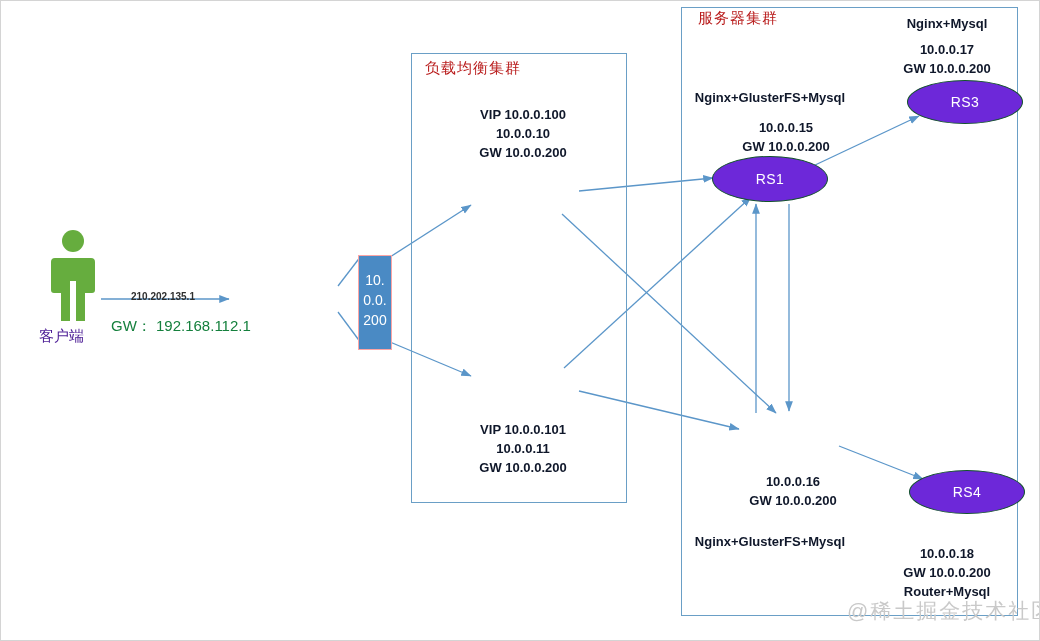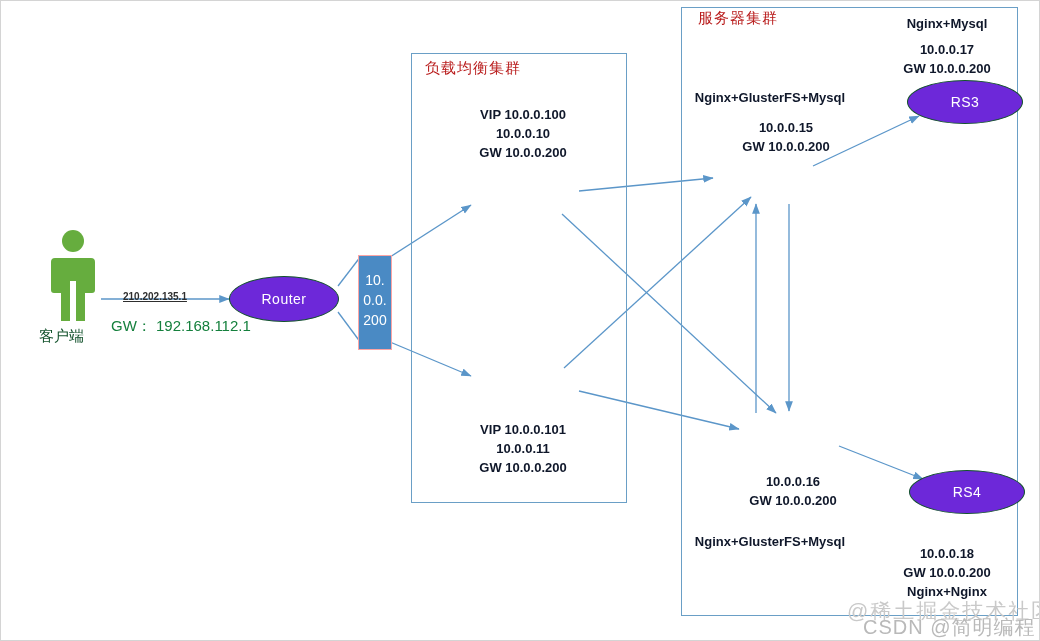--- a/index.html
+++ b/index.html
@@ -78,21 +78,21 @@
     font-size: 13px;
     line-height: 19px;
     text-align: center;
     white-space: pre-line;
     font-weight: bold;
   }
   .label.center-col { transform: translateX(-50%); }
 
   .label-client {
     position: absolute;
-    color: #14532d;
+    color: #4c1d95;
     font-size: 15px;
     white-space: nowrap;
   }
   .label-gw-client {
     position: absolute;
     color: #15803d;
     font-size: 15px;
     white-space: nowrap;
   }
   .label-edge-ip {
@@ -171,30 +171,30 @@
 
   <div class="group-box" style="left:680px; top:6px; width:337px; height:609px;"></div>
   <div class="group-title" style="left:697px; top:8px;">服务器集群</div>
 
   <svg class="client-figure" style="left:44px; top:228px;" width="56" height="96" viewBox="0 0 56 96" xmlns="http://www.w3.org/2000/svg">
     <circle cx="28" cy="12" r="11" fill="#66ad3e"></circle>
     <path d="M10,29 h36 a4,4 0 0 1 4,4 v28 a3,3 0 0 1 -3,3 h-7 v28 h-9 v-40 h-6 v40 h-9 v-28 h-7 a3,3 0 0 1 -3,-3 v-28 a4,4 0 0 1 4,-4 z" fill="#66ad3e"></path>
   </svg>
   <div class="label-client" style="left:38px; top:326px;">客户端</div>
   <div class="label-gw-client" style="left:110px; top:316px;">GW： 192.168.112.1</div>
-  <div class="label-edge-ip" style="left:122px; top:290px;text-decoration:underline;">210.202.135.1</div>
-
-  <div class="node router" style="left:228px; top:275px; width:110px; height:46px;">Router</div>
+  <div class="label-edge-ip" style="left:130px; top:290px;">210.202.135.1</div>
+
 
   <div class="gw-box" style="left:357px; top:254px; width:34px; height:95px;">10.
 0.0.
 200</div>
 
 
 
+  <div class="node" style="left:711px; top:155px; width:116px; height:46px;">RS1</div>
 
 
   <div class="node" style="left:906px; top:79px; width:116px; height:44px;">RS3</div>
 
   <div class="node" style="left:908px; top:469px; width:116px; height:44px;">RS4</div>
 
   <div class="label center-col" style="left:522px; top:104px;">VIP 10.0.0.100
 10.0.0.10
 GW 10.0.0.200</div>
 
@@ -212,18 +212,17 @@
 
   <div class="label center-col" style="left:769px; top:531px;">Nginx+GlusterFS+Mysql</div>
 
   <div class="label center-col" style="left:946px; top:13px;">Nginx+Mysql</div>
 
   <div class="label center-col" style="left:946px; top:39px;">10.0.0.17
 GW 10.0.0.200</div>
 
   <div class="label center-col" style="left:946px; top:543px;">10.0.0.18
 GW 10.0.0.200
-Nginx+Nginx</div>
+Router+Mysql</div>
 
   <div class="watermark wm-gold" style="left:846px; top:596px;">@稀土掘金技术社区</div>
-  <div class="watermark wm-csdn" style="left:862px; top:613px;">CSDN @简明编程</div>
 
 </div>
 
 </body></html>

